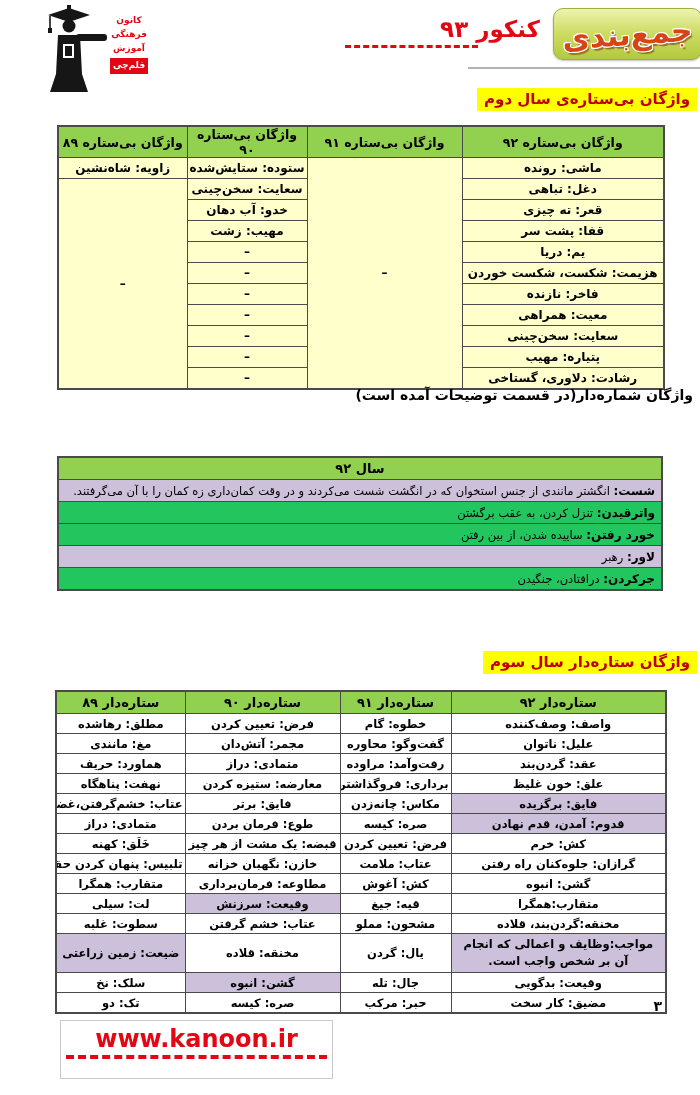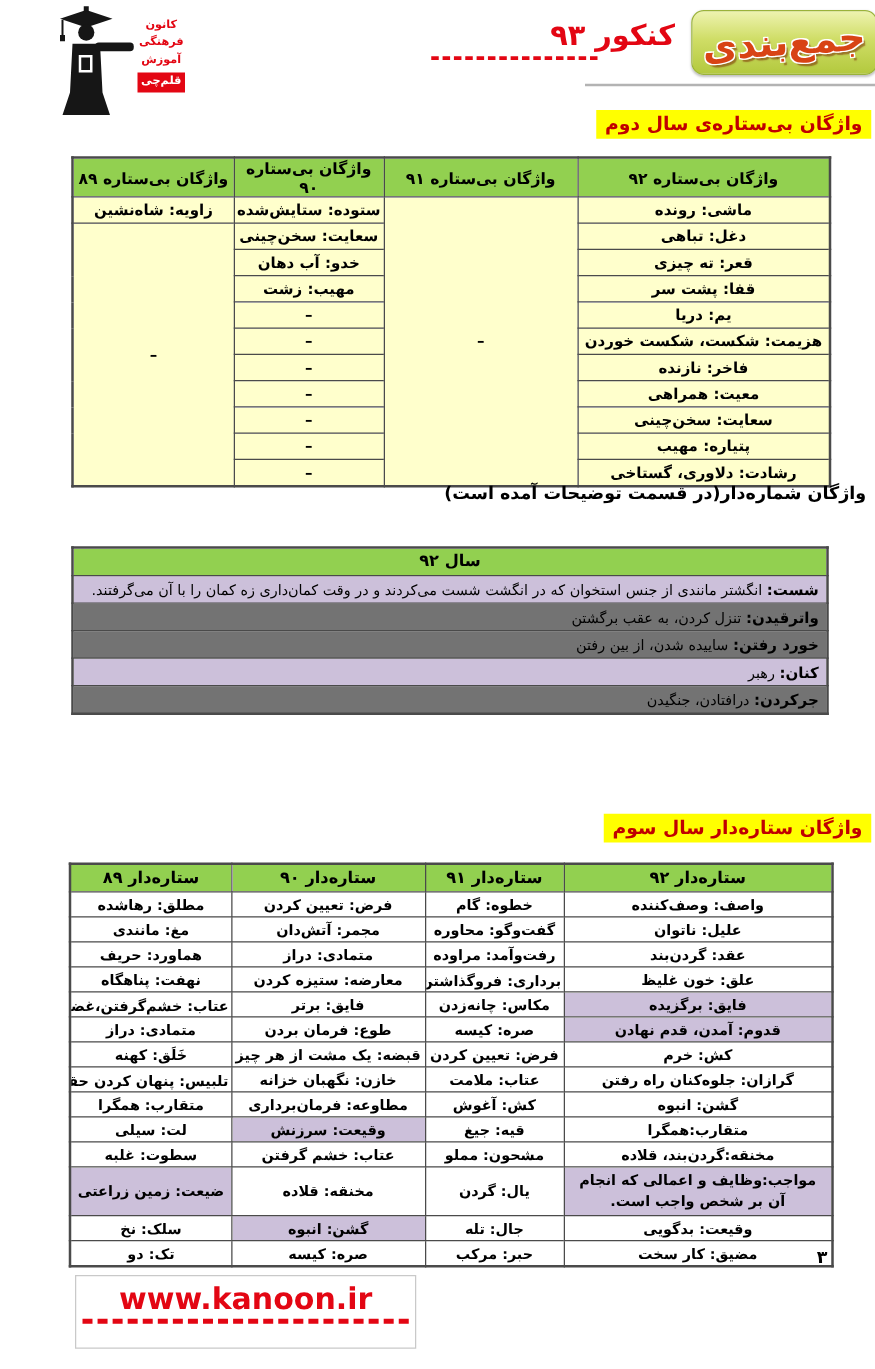--- a/index.html
+++ b/index.html
@@ -35,23 +35,23 @@
   .tbl{position:absolute;border-collapse:collapse;table-layout:fixed;direction:rtl;
        border:2px solid #4a4a4a;font-weight:bold;color:#000;}
   .tbl th,.tbl td{border:1px solid #4a4a4a;text-align:center;overflow:hidden;padding:0 2px;}
   .tbl th{background:var(--table-header-green,#92d050);font-size:12.5px;}
 
   .t1{left:57px;top:125px;width:606px;}
   .t1 th{height:21px;}
   .t1 td{height:20px;background:var(--cell-yellow,#ffffcc);font-size:12px;white-space:nowrap;}
   .c1a{width:202px;}.c1b{width:155px;}.c1c{width:120px;}.c1d{width:129px;}
 
-  .t2{left:57px;top:437px;width:606px;}
+  .t2{left:57px;top:456px;width:606px;}
   .t2 th{height:21px;font-size:13px;}
-  .t2 td{height:21px;background:#737373;text-align:right;padding:0 6px;font-size:11.5px;white-space:nowrap;}
+  .t2 td{height:21px;background:#22c55e;text-align:right;padding:0 6px;font-size:11.5px;white-space:nowrap;}
   .t2 tr.hl td{background:var(--cell-purple,#ccc0da);}
   .t2 b{font-size:12px;}
   .t2 span{font-weight:normal;}
 
   .t3{left:55px;top:690px;width:610px;}
   .t3 th{height:21px;font-size:13px;}
   .t3 td{height:19px;background:#fff;font-size:11.5px;white-space:nowrap;}
   .t3 td.hl{background:var(--cell-purple,#ccc0da);}
   .t3 td.wrap{white-space:normal;line-height:1.5;padding:0 5px;}
   .t3 tr.tall td{height:38px;}
@@ -171,21 +171,21 @@
         <tr class="hl">
           <td><b>شست:</b><span> انگشتر مانندی از جنس استخوان که در انگشت شست می‌کردند و در وقت کمان‌داری زه کمان را با آن می‌گرفتند.</span></td>
         </tr>
         <tr>
           <td><b>واترقیدن:</b><span> تنزل کردن، به عقب برگشتن</span></td>
         </tr>
         <tr>
           <td><b>خورد رفتن:</b><span> ساییده شدن، از بین رفتن</span></td>
         </tr>
         <tr class="hl">
-          <td><b>کنان:</b><span> رهبر</span></td>
+          <td><b>لاور:</b><span> رهبر</span></td>
         </tr>
         <tr>
           <td><b>جرکردن:</b><span> درافتادن، جنگیدن</span></td>
         </tr>
       </tbody>
   </table>
 
   <div class="h-yellow h3pos">واژگان ستاره‌دار سال سوم</div>
   <table class="tbl t3">
     <colgroup>

